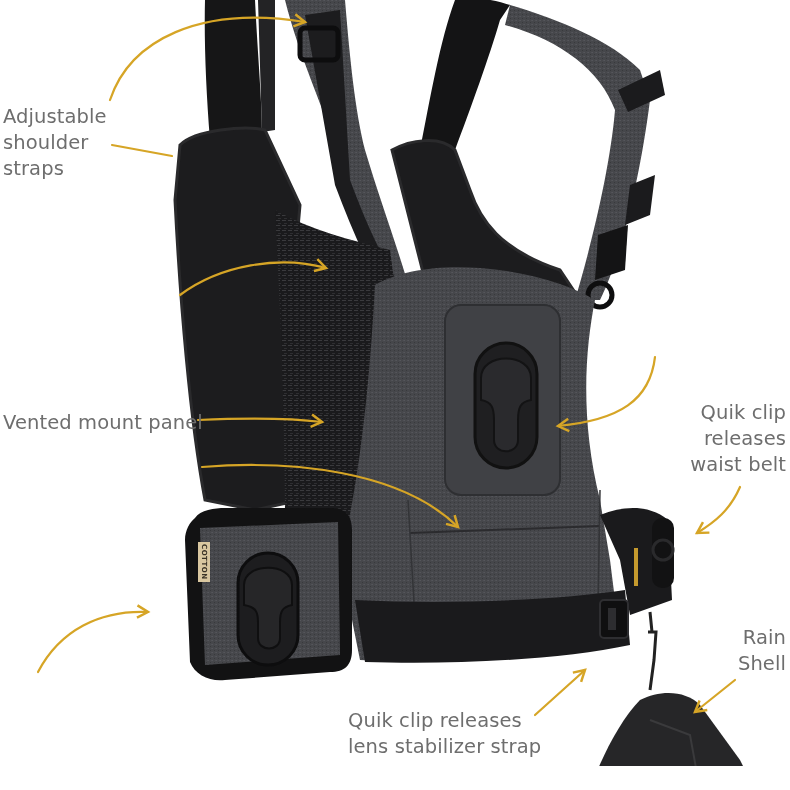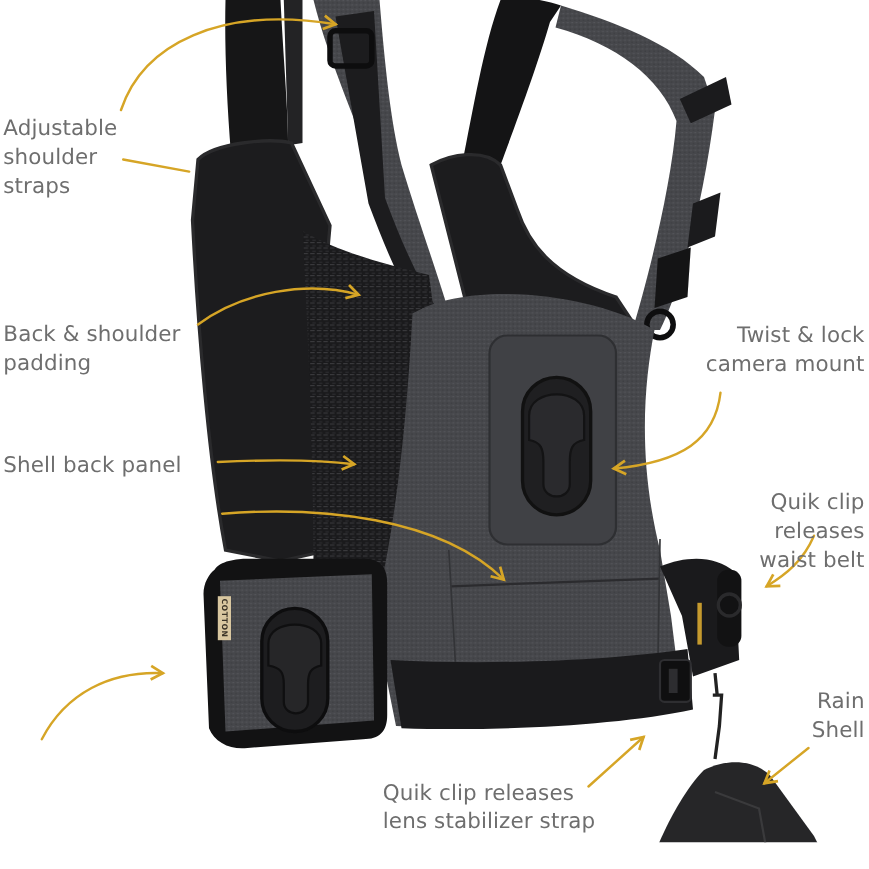--- a/index.html
+++ b/index.html
@@ -137,26 +137,22 @@
       <path d="M535,715 L585,670" marker-end="url(#arrow)"></path>
       <path d="M735,680 L695,712" marker-end="url(#arrow)"></path>
     </g>
   </svg>
 
   <div class="brand-tag">COTTON</div>
 
   <div class="label" style="left:3px; top:104px;">Adjustable
 shoulder
 straps</div>
-  <div class="label" style="left:3px; top:291px;">Back &amp; shoulder
-padding</div>
-  <div class="label" style="left:3px; top:410px;">Shell back panel</div>
-  <div class="label right" style="right:4px; top:292px;">Twist &amp; lock
-camera mount</div>
-  <div class="label right" style="right:4px; top:400px;margin-top:44px;">Quik clip
+  <div class="label" style="left:3px; top:410px;">Vented mount panel</div>
+  <div class="label right" style="right:4px; top:400px;">Quik clip
 releases
 waist belt</div>
   <div class="label right" style="right:4px; top:625px;text-align:right;">Rain
 Shell</div>
   <div class="label" style="left:348px; top:708px;">Quik clip releases
 lens stabilizer strap</div>
 
 </div>
 
 </body></html>

